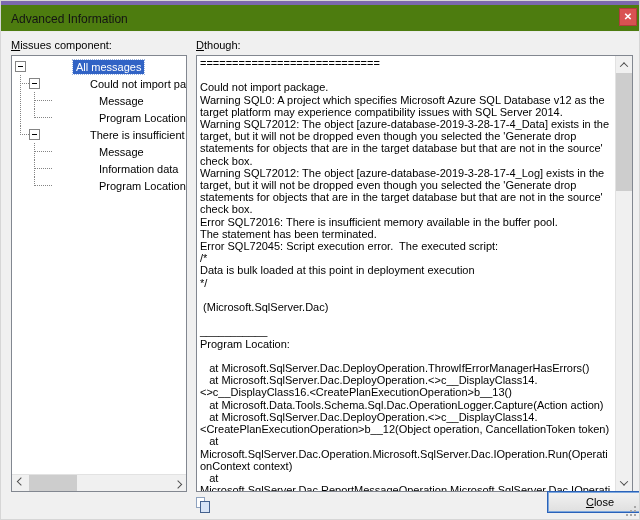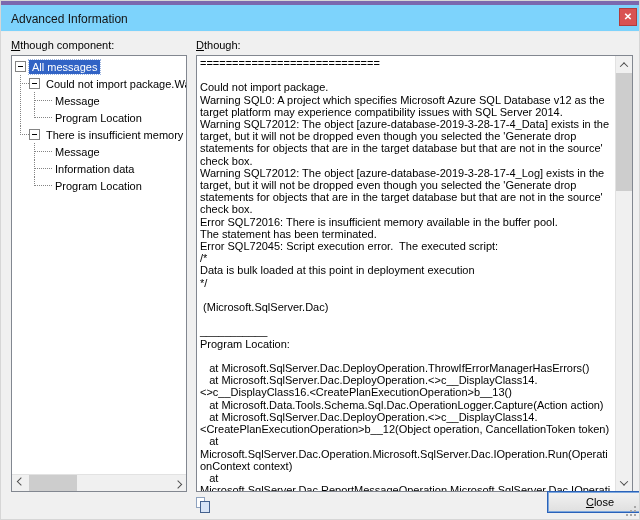--- a/index.html
+++ b/index.html
@@ -6,21 +6,21 @@
   html,body { width:640px; height:520px; overflow:hidden; }
   body {
     font-family:"Liberation Sans", sans-serif;
     background:#f0f0f0;
     position:relative;
     border:1px solid #d6d6d6;
   }
   
   .strip { position:absolute; top:0; left:0; width:100%; height:4px; background:#7b68ae; }
   
-  .titlebar { position:absolute; top:4px; left:0; width:100%; height:27px; background:#7dd3fc; border-bottom:1px solid #ececec; }
+  .titlebar { position:absolute; top:4px; left:0; width:100%; height:27px; background:#4d7c0f; border-bottom:1px solid #ececec; }
   .title { position:absolute; left:10px; top:7px; font-size:12px; color:#141414; }
   .close-btn {
     position:absolute; top:7px; right:2px; width:18px; height:18px;
     background:#d95252; border:1px solid #b23c3c;
     color:#fff; font-size:10px; line-height:16px; text-align:center; font-weight:bold;
     cursor:default;
   }
   
   .field-label { position:absolute; top:38px; font-size:11px; color:#000; }
   .mn { text-decoration:underline; }
@@ -46,21 +46,21 @@
     content:""; width:9px; height:0; border-top:1px dotted #848484; flex:none;
   }
   .kids > .tnode.leaf > .trow::before { width:18px; }
   .expander {
     width:11px; height:11px; flex:none; background:#fff;
     border:1px solid #848484; position:relative; margin-right:3px;
   }
   .expander::after {
     content:""; position:absolute; left:2px; right:2px; top:4px; height:1px; background:#000;
   }
-  .tlabel { padding:1px 3px; }
+  .tlabel { padding:1px 3px;margin-left:44px; }
   .trow.selected .tlabel { background:#3163c5; color:#fff; outline:1px dotted #9cb4e0; }
   
   .hscroll { position:absolute; left:0; right:0; bottom:0; height:17px; background:#f0f0f0; display:flex; border-top:1px solid #e2e2e2; }
   .hs-arrow, .vs-arrow { background:#f0f0f0; display:flex; align-items:center; justify-content:center; flex:none; }
   .hs-arrow { width:17px; height:16px; }
   .hs-track { flex:1; position:relative; }
   .hs-thumb { position:absolute; left:0; top:0; width:48px; height:16px; background:#cdcdcd; }
   .vscroll { width:17px; background:#f0f0f0; display:flex; flex-direction:column; flex:none; border-left:1px solid #e2e2e2; }
   .vs-arrow { height:17px; width:16px; }
   .vs-track { flex:1; position:relative; }
@@ -102,21 +102,21 @@
 
 <div class="strip"></div>
 
 <div class="titlebar">
   <div class="title">Advanced Information</div>
 </div>
 <div class="close-btn">
   <span>✕</span>
 </div>
 
-<div class="field-label" style="left:10px;"><span class="mn">M</span><span>though component:</span></div>
+<div class="field-label" style="left:10px;"><span class="mn">M</span><span>issues component:</span></div>
 
 <div class="field-label" style="left:195px;"><span class="mn">D</span><span>though:</span></div>
 
 <div class="tree-box">
   <div class="tree-content">
       <div class="tnode">
         <div class="trow selected">
           <span class="expander"></span>
           <span class="tlabel">All messages</span>
         </div>

